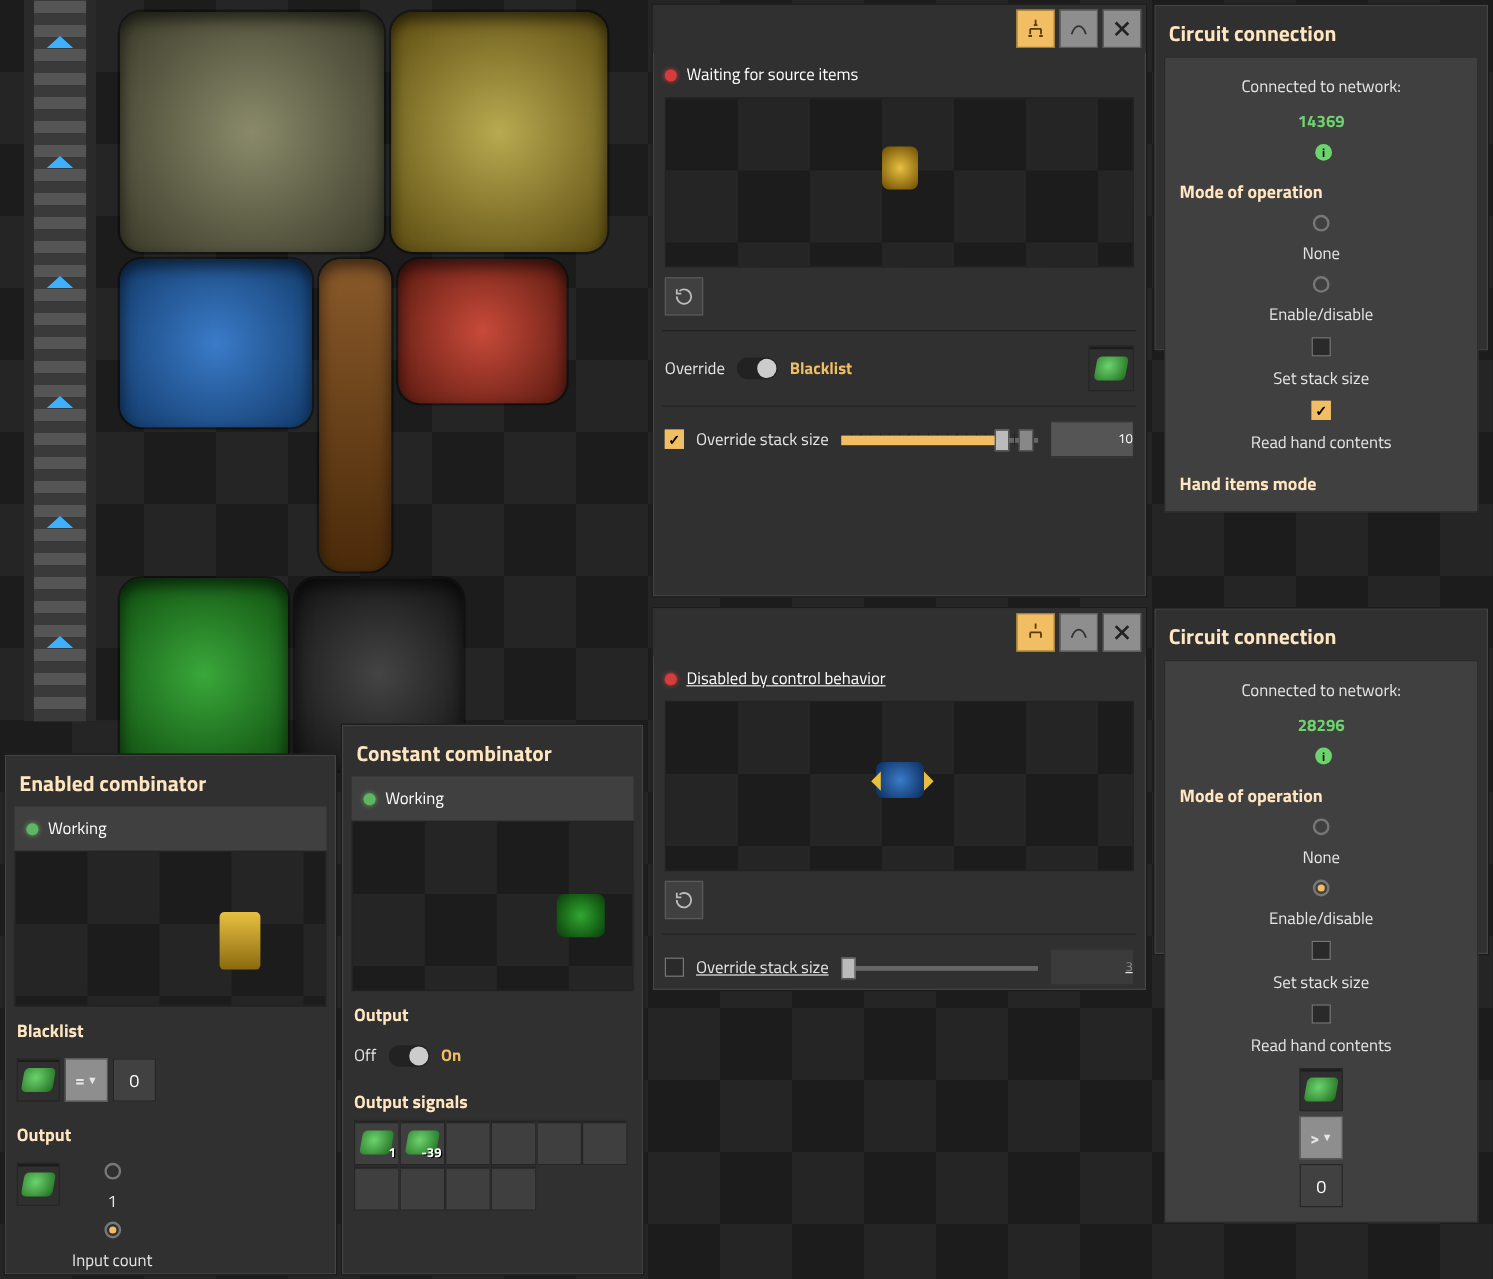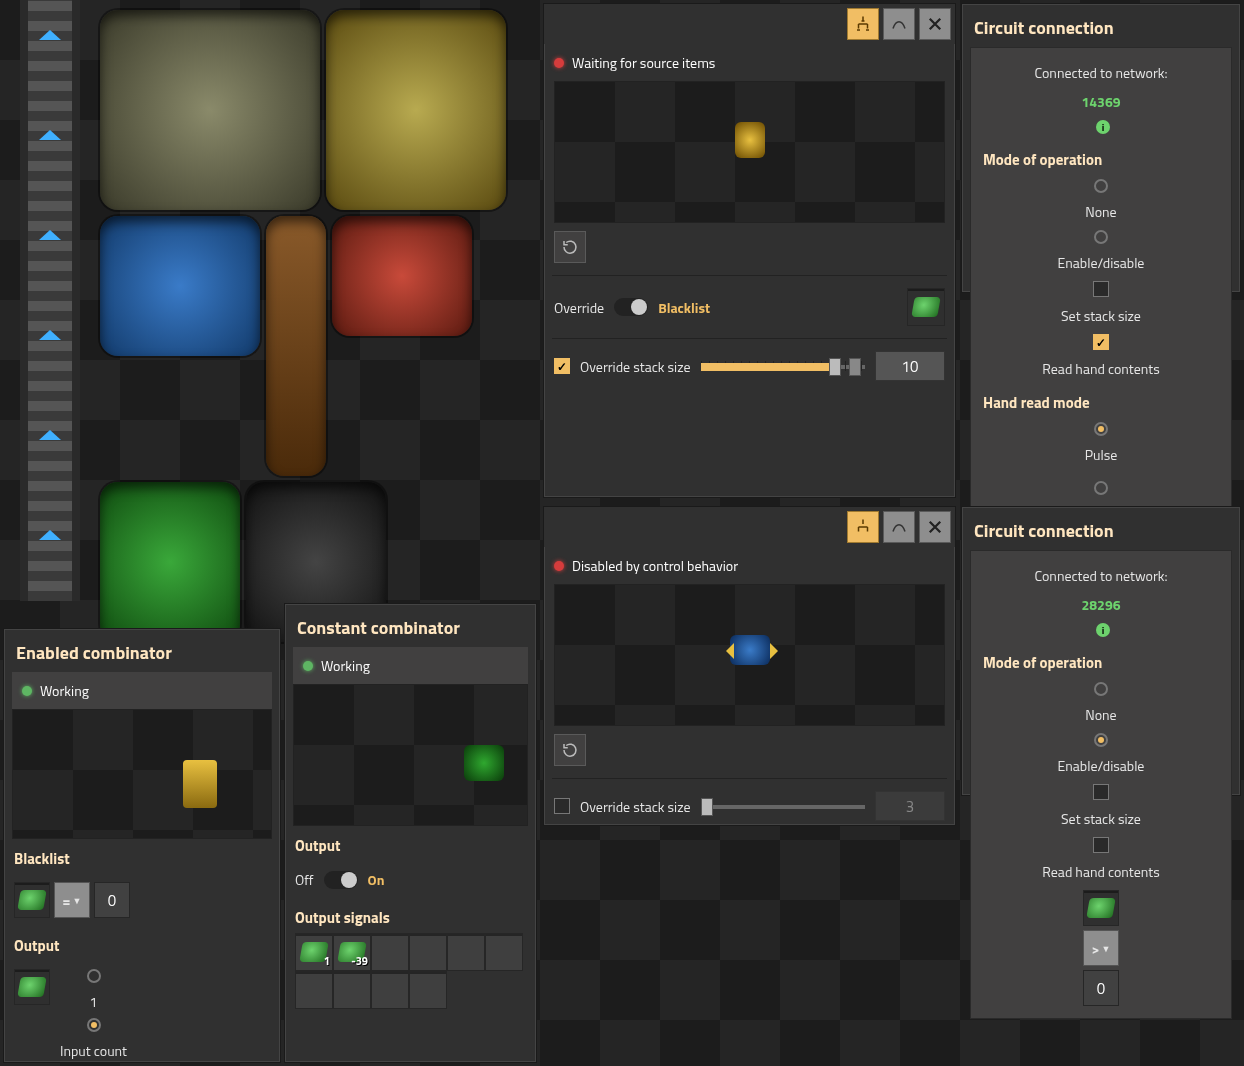--- a/index.html
+++ b/index.html
@@ -46,35 +46,35 @@
   .slot .count{position:absolute;right:2px;bottom:1px;font-size:11px;font-weight:bold;color:#fff;text-shadow:1px 1px #000;}
   .slot-grid{display:flex;flex-wrap:wrap;gap:0;}
 
   .item-green{width:26px;height:20px;background:radial-gradient(circle at 40% 40%,#6dd36d,#1f6b1f);border-radius:4px;transform:skewX(-10deg);}
 
   .slider{flex:1;height:20px;position:relative;}
   .slider .track{position:absolute;top:9px;left:0;right:0;height:4px;background:#666;}
   .slider .fill{position:absolute;top:7px;left:0;height:8px;background:#f1be64;}
   .slider .ticks{position:absolute;top:5px;left:0;right:0;height:10px;background:repeating-linear-gradient(90deg,#222 0 1px,transparent 1px 8px);}
   .slider .thumb{position:absolute;top:2px;width:12px;height:18px;background:#bbb;border:1px solid #555;cursor:pointer;}
-  .num-input{width:70px;height:30px;background:#555;border:1px solid #333;color:#fff;text-align:center;font-size:15px;}
+  .num-input{width:70px;height:30px;background:#555;border:1px solid #333;color:#fff;text-align:right;font-size:11px;}
   .num-input:disabled{background:#3b3b3b;color:#888;}
 
   .cond-op{width:36px;height:36px;background:#8e8e8e;border:1px solid #555;display:inline-flex;align-items:center;justify-content:center;font-weight:bold;cursor:pointer;}
   .cond-op .chev{font-size:9px;margin-left:2px;}
   .cond-val{width:36px;height:36px;background:#414141;border:1px solid #262626;color:#fff;text-align:center;font-size:15px;}
 
   .link{color:#6dd36d;font-weight:bold;cursor:pointer;}
   .info-icon{display:inline-flex;width:14px;height:14px;background:#6dd36d;color:#000;border-radius:50%;align-items:center;justify-content:center;font-size:10px;font-weight:bold;margin-left:4px;}
   .opt-row{display:flex;align-items:center;gap:8px;padding:4px 10px;font-size:14px;flex-direction:column;}
   .hr{height:1px;background:#222;margin:4px 8px;}
 
   
   #ins1{left:543px;top:3px;width:413px;height:495px;}
-  #ins2{left:543px;top:506px;width:413px;height:320px;}
+  #ins2{left:543px;top:506px;width:413px;height:320px;text-decoration:underline;}
   #cc1{left:961px;top:3px;width:280px;height:290px;}
   #cc2{left:961px;top:506px;width:280px;height:290px;}
   #decider{left:3px;top:628px;width:278px;height:435px;}
   #constcomb{left:284px;top:603px;width:253px;height:460px;}
 </style>
 </head>
 <body class="checker">
 
 <div class="gameview checker">
   <div class="belt">
@@ -223,28 +223,21 @@
         <span>Enable/disable</span>
       </div>
     <div class="opt-row">
         <span class="checkbox"></span>
         <span>Set stack size</span>
       </div>
     <div class="opt-row">
         <span class="checkbox checked"></span>
         <span>Read hand contents</span>
       </div>
-    <div class="section-label" style="padding-left:4px;">Hand read mode</div>
-    <div class="opt-row">
-      <span class="radio sel"></span>
-        <span>Pulse</span>
-      <span style="width:12px"></span>
-      <span class="radio"></span>
-        <span>Hold</span>
-    </div>
+    <div class="section-label" style="padding-left:4px;">Hand items mode</div>
   </div>
 </div>
 
 <div id="cc2" class="panel">
   <div class="title">Circuit connection</div>
   <div class="inner">
     <div class="opt-row" style="padding:6px 4px;">
       <span>Connected to network:</span>
       <span class="link">28296</span>
       <span class="info-icon">i</span>

